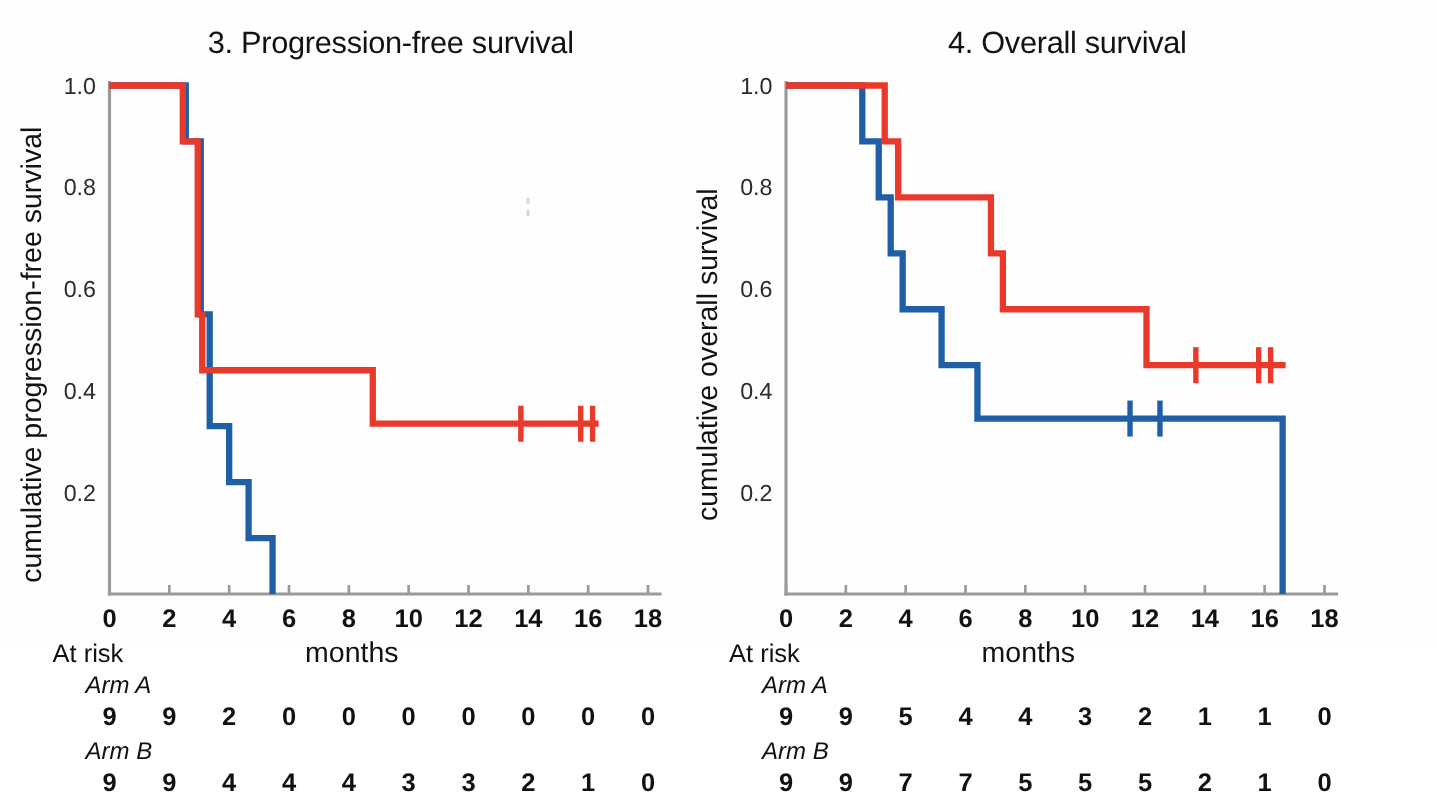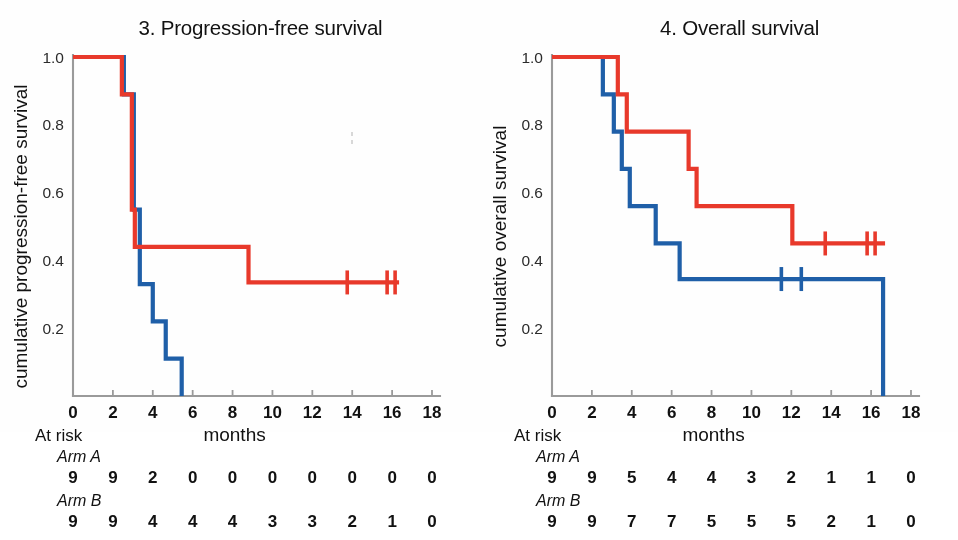--- a/index.html
+++ b/index.html
@@ -19,21 +19,21 @@
     width: 958px;
     height: 432px;
     background: #fefefe;
   }
   .panel {
     position: absolute;
     top: 0;
     height: 540px;
   }
   #panel-pfs { left: 0px;   width: 479px; }
-  #panel-os  { left: 479px; width: 479px; }
+  #panel-os  { left: 451px; width: 479px; }
 
   .panel-svg {
     position: absolute;
     top: 0;
     left: 0;
     width: 479px;
     height: 540px;
   }
   .title-text {
     font-family: "Liberation Sans", sans-serif;

